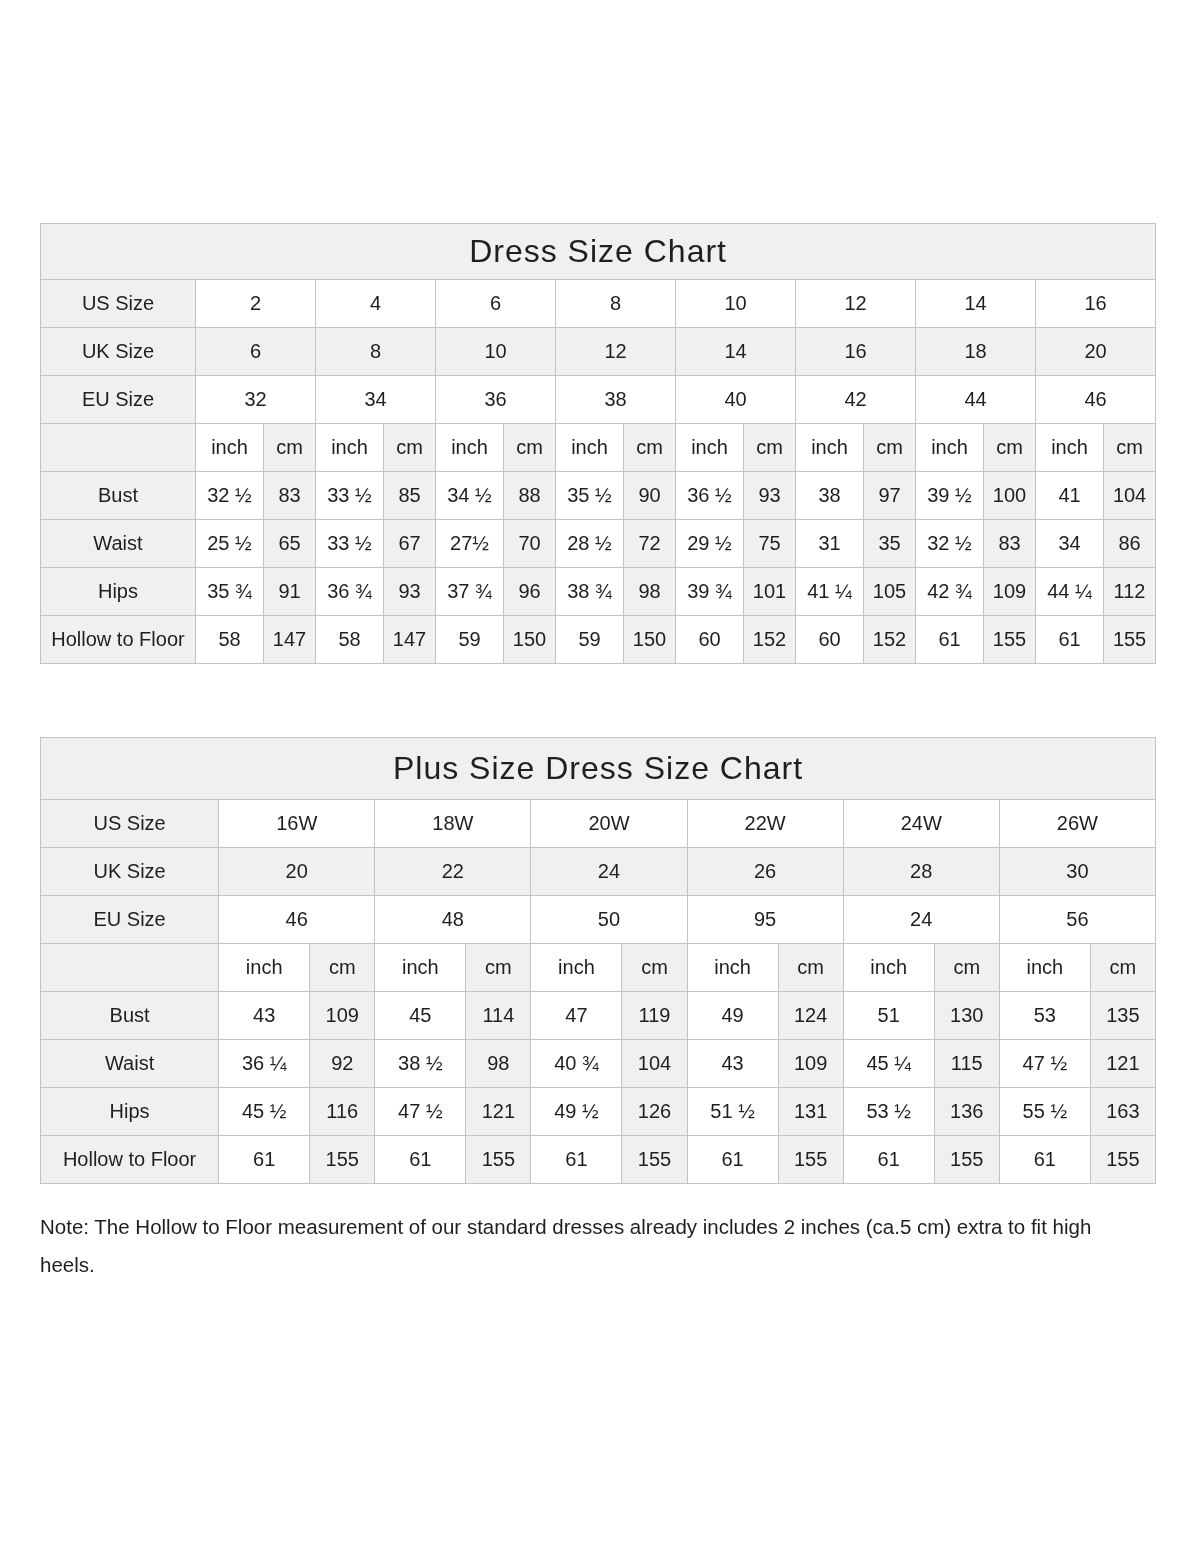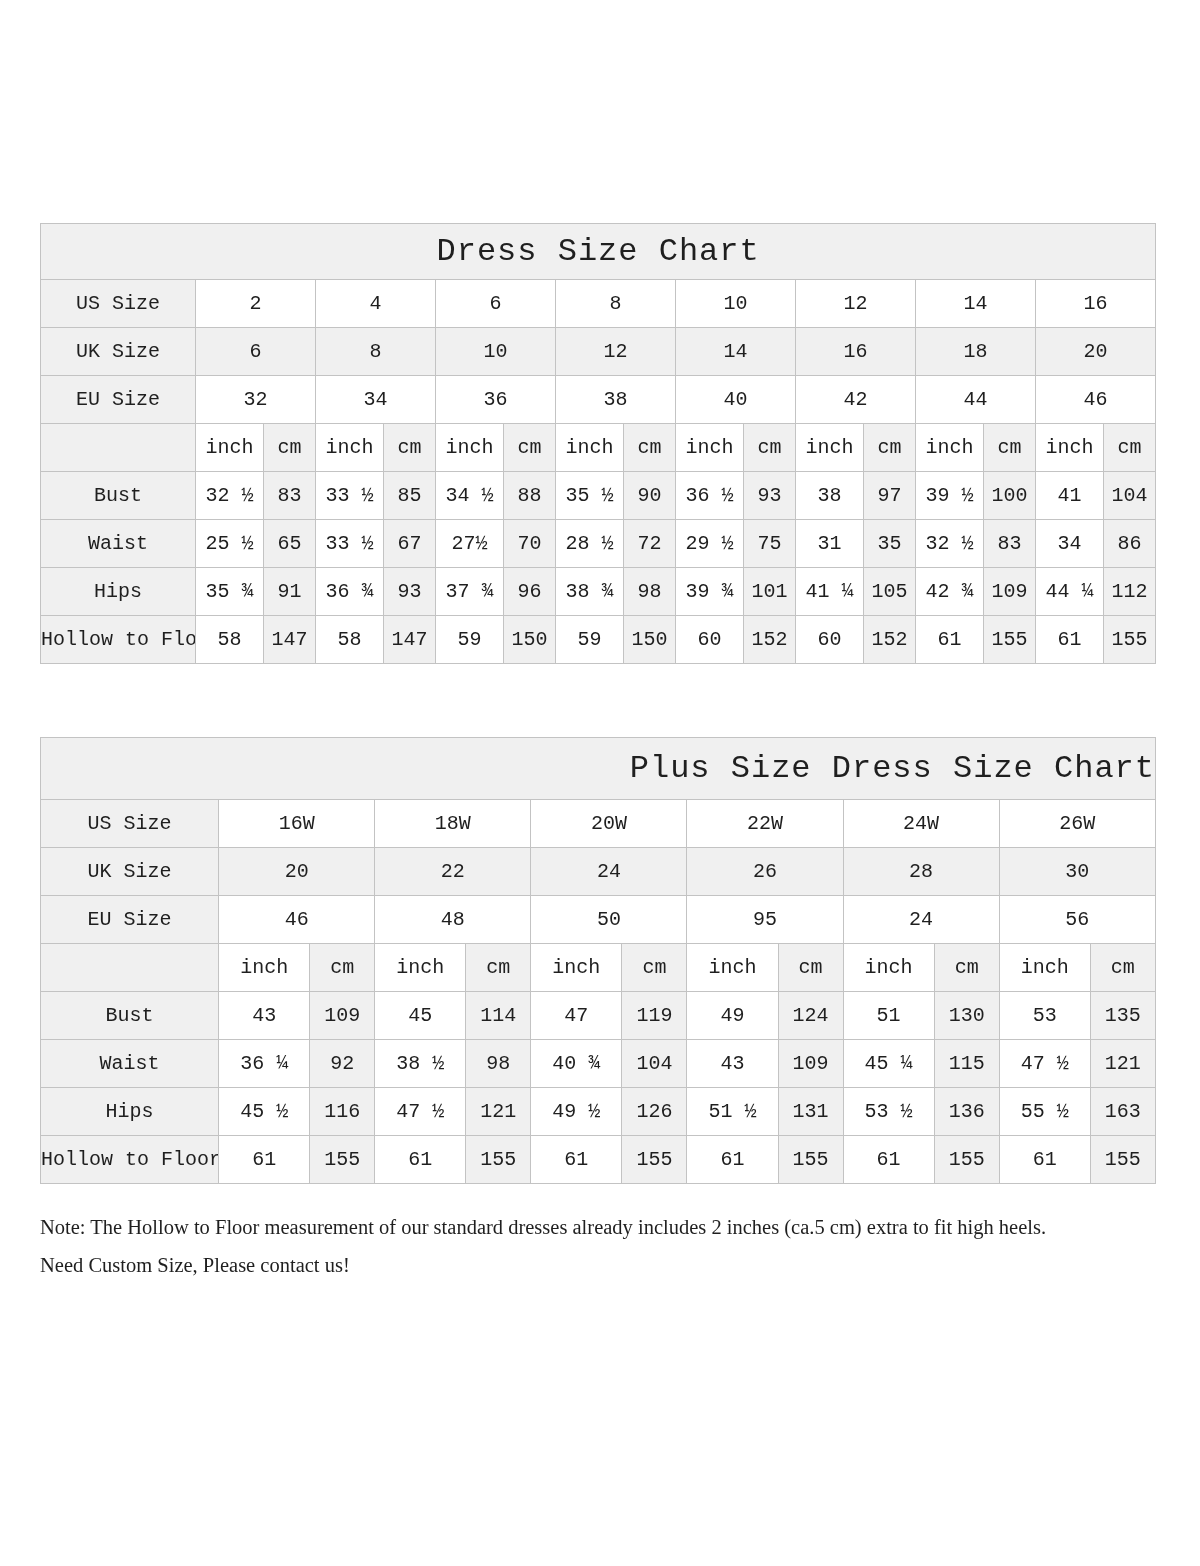--- a/index.html
+++ b/index.html
@@ -14,44 +14,43 @@
     font-family:"Liberation Sans", sans-serif;
     color:var(--text);
     overflow:hidden;
   }
   .page{padding:223px 42px 0 40px;}
   table.chart{
     border-collapse:collapse;
     table-layout:fixed;
     width:1116px;
     background:#fde047;
-    font-family:Liberation Mono, monospace;
   }
   table.chart td{
     border:1px solid var(--border);
     text-align:center;
     vertical-align:middle;
     font-size:20px;
     height:48px;
     white-space:nowrap;
     overflow:hidden;
     background:#ffffff;
     color:var(--text);
   }
   table.chart td.shaded{background:var(--shaded);}
   table.chart td.title-cell{
     font-size:32px;
     letter-spacing:1px;
     height:56px;
     font-weight:normal;
   }
-  table.chart.chart-plus td.title-cell{height:62px;text-align:right;}
+  table.chart.chart-plus td.title-cell{height:62px;}
   table.chart.chart-plus{margin-top:73px;}
   .notes{margin-top:24px;font-size:20.5px;line-height:38px;}
-  .notes p{width:1108px;font-family:Liberation Serif, serif;}
+  .notes p{width:1108px;}
 </style>
 </head>
 <body>
 
 <div class="page">
   <table class="chart" id="chart-table-0">
       <colgroup>
         <col style="width: 155px;">
         <col style="width: 68px;">
         <col style="width: 52px;">
@@ -323,15 +322,14 @@
           <td class="measure-cell shaded">155</td>
           <td class="measure-cell">61</td>
           <td class="measure-cell shaded">155</td>
           <td class="measure-cell">61</td>
           <td class="measure-cell shaded">155</td>
         </tr>
       </tbody>
     </table>
   <div class="notes">
     <p>Note: The Hollow to Floor measurement of our standard dresses already includes 2 inches (ca.5 cm) extra to fit high heels.</p>
-    <p>Need Custom Size, Please contact us!</p>
   </div>
 </div>
 
 </body></html>

